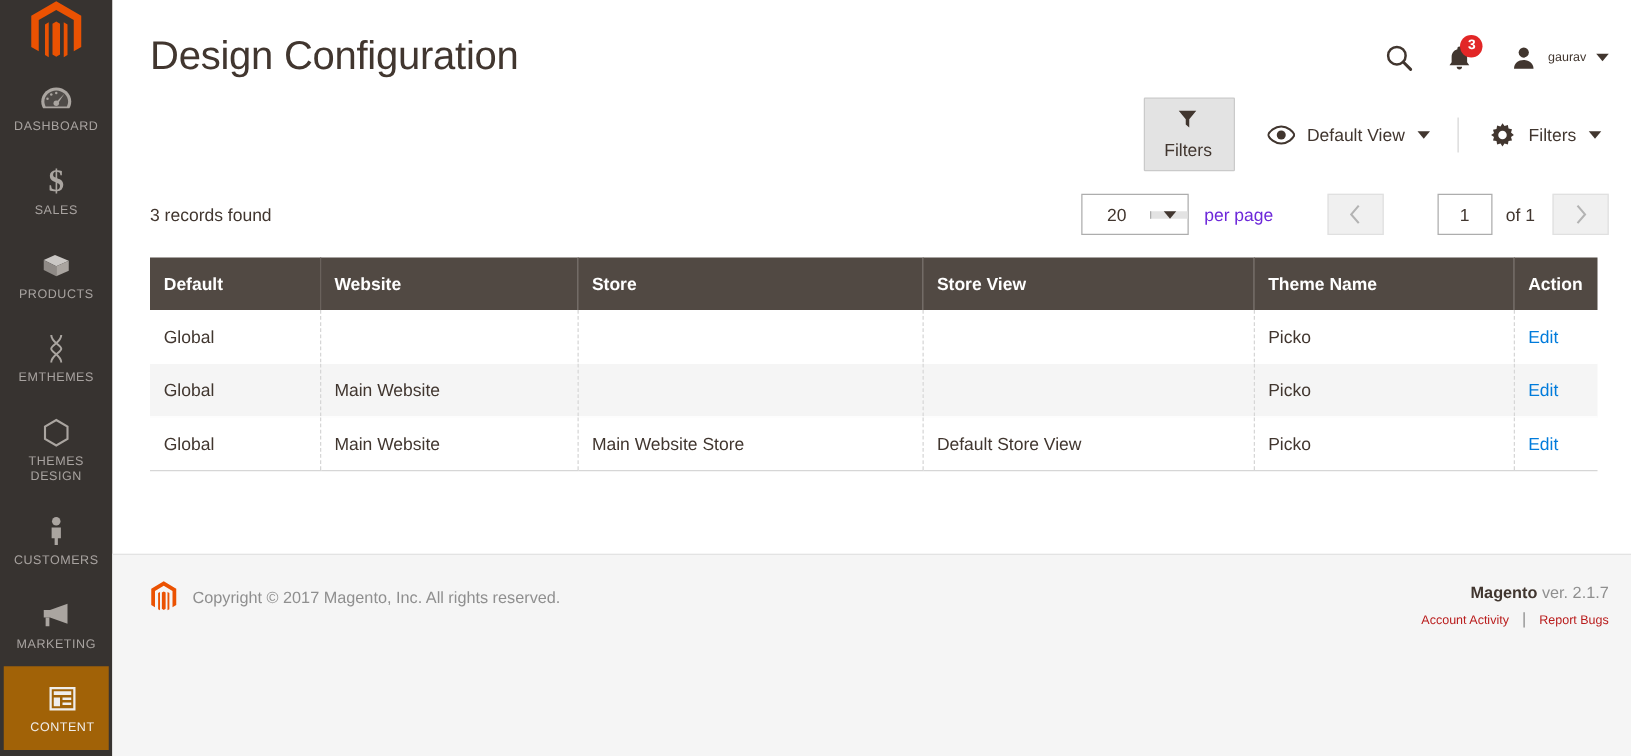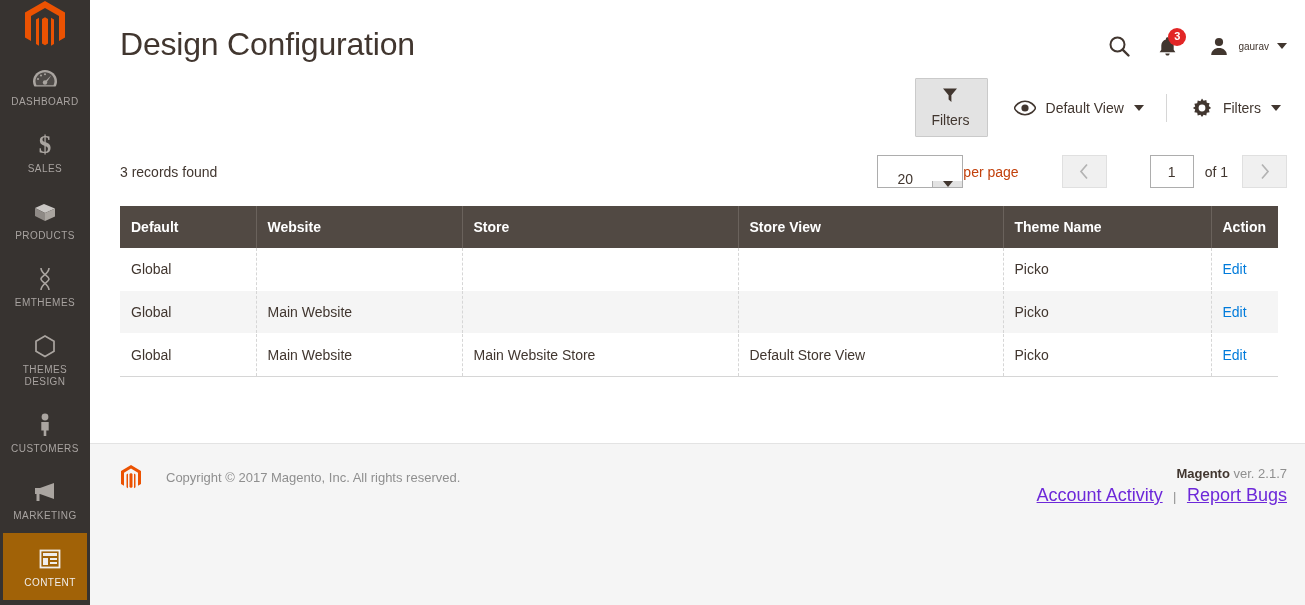--- a/index.html
+++ b/index.html
@@ -102,36 +102,36 @@
   }
 
   
   .pager-row {
     display: flex; align-items: center; justify-content: space-between;
     padding: 18px 18px 0 30px;
   }
   .records-found { font-size: 14px; color: #41362f; }
   .pager-right { display: flex; align-items: center; }
   .perpage-select {
-    display: flex; align-items: flex-end;
+    display: flex; align-items: center;
     border: 1px solid #adadad; background: #fff; height: 33px; cursor: pointer;
   }
   .pp-value {
     width: 54px; display: flex; align-items: center; justify-content: center;
     font-size: 14px; color: #41362f;
   }
   .pp-arrow {
     width: 30px; background: #e3e3e3; border-left: 1px solid #adadad;
     display: flex; align-items: center; justify-content: center;
   }
   .pp-caret {
     width: 0; height: 0; border-left: 5px solid transparent;
     border-right: 5px solid transparent; border-top: 6px solid #41362f;
   }
-  .perpage-label { font-size: 14px; color: #c2410c; }
+  .perpage-label { font-size: 14px; color: #6d28d9; margin-left: 12px; }
   .pg-arrow {
     width: 45px; height: 33px; background: #f0f0f0; border: 1px solid #e0e0e0;
     display: flex; align-items: center; justify-content: center;
     cursor: pointer; color: #b3b3b3; font-size: 17px;
   }
   .pg-prev { margin-left: 43px; }
   .pg-input {
     width: 44px; height: 33px; border: 1px solid #adadad; background: #fff;
     display: flex; align-items: center; justify-content: center;
     font-size: 14px; color: #41362f; margin-left: 43px;
@@ -158,28 +158,28 @@
   table.grid tr.row-alt td { background: #f5f5f5; }
   table.grid tr.row-last td { border-bottom: 1px solid #d6d6d6; }
   .edit-link { color: #007bdb; text-decoration: none; cursor: pointer; font-size: 14px; }
 
   
   .footer {
     height: 162px; background: #f5f5f5; border-top: 1px solid #e3e3e3;
     display: flex; align-items: flex-start; justify-content: space-between;
     padding: 20px 18px 0 30px;
   }
-  .copyright { display: flex; align-items: center; gap: 24px; }
+  .copyright { display: flex; align-items: center; gap: 12px; }
   .copy-text { font-size: 13px; color: #8f8f8f; }
   .foot-right { text-align: right; margin-left: 28px; }
   .version-line { font-size: 13px; color: #8f8f8f; line-height: 20px; }
   .version-line b { color: #41362f; font-weight: bold; }
   .foot-links { line-height: 22px; }
   .foot-link {
-    color: #6d28d9; font-size: 18px; text-decoration: underline; cursor: pointer;
+    color: #b91c1c; font-size: 10px; cursor: pointer;
   }
   .foot-pipe { color: #8f8f8f; font-size: 13px; margin: 0 6px; }
 </style>
 </head>
 <body>
 
 <div class="app">
 
   <nav class="sidebar">
 

